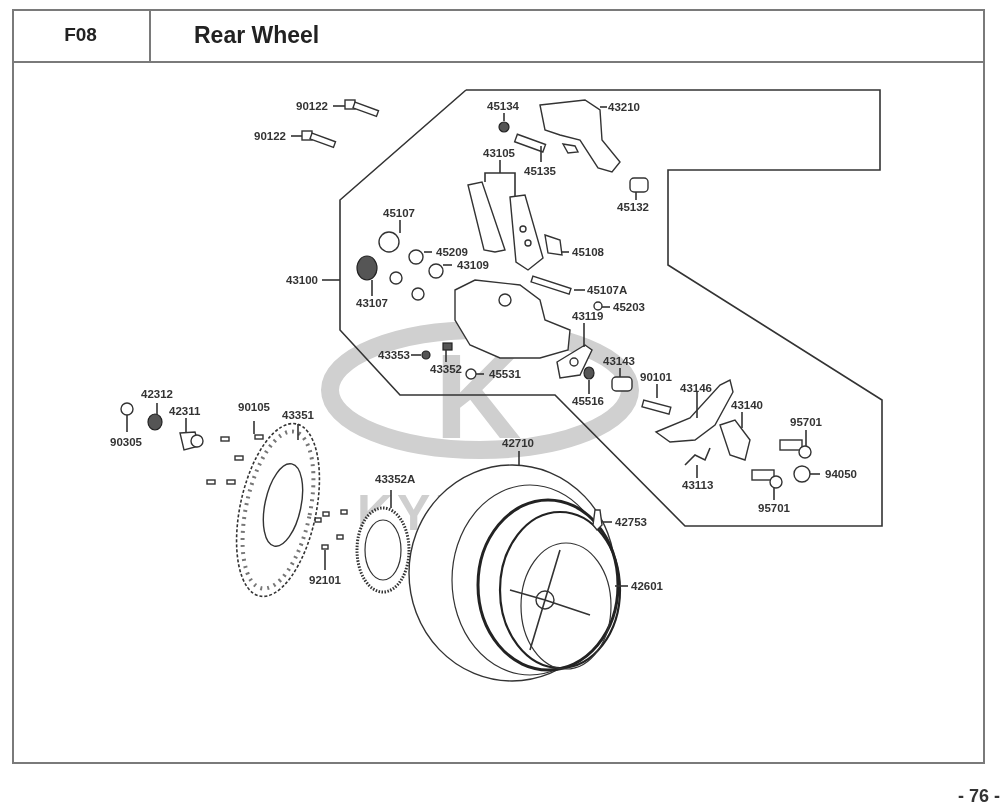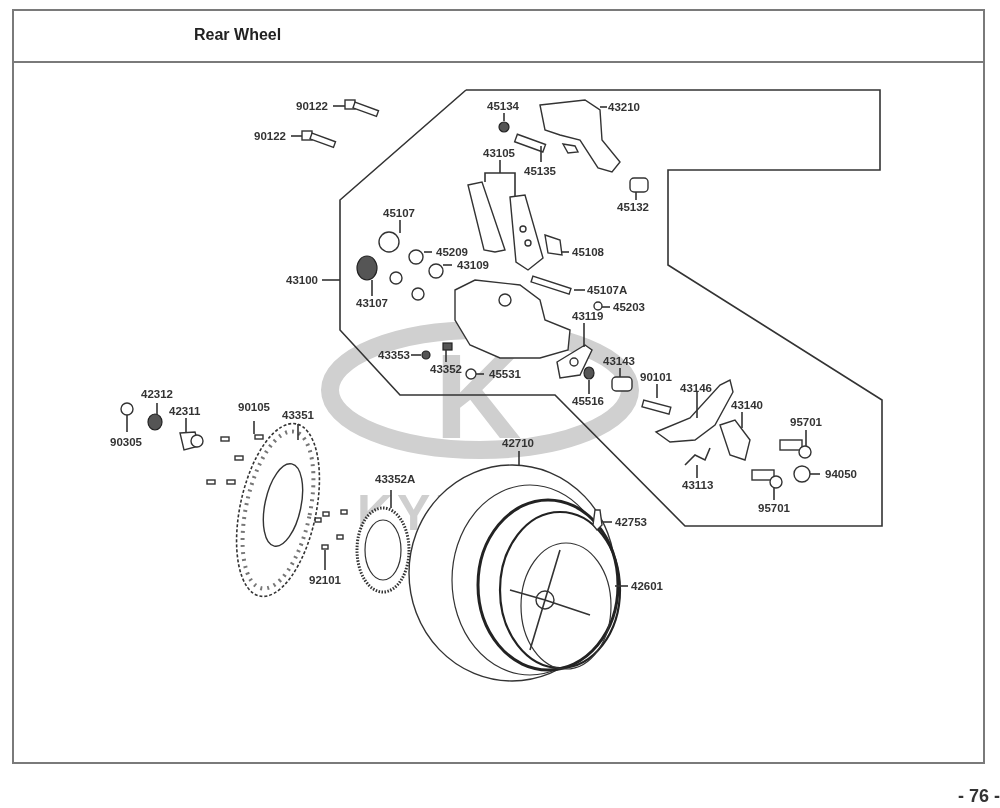--- a/index.html
+++ b/index.html
@@ -1,33 +1,34 @@
 <!DOCTYPE html>
 <html><head>
 <meta charset="utf-8">
 <style>
   html, body { margin:0; padding:0; background:#ffffff; }
   body { width:1000px; height:808px; position:relative; overflow:hidden; font-family:"Liberation Sans", sans-serif; }
   .frame { position:absolute; left:12px; top:9px; width:973px; height:755px; border:2px solid #7a7a7a; box-sizing:border-box; }
   .header-row { position:absolute; left:12px; top:9px; width:973px; height:54px; border-bottom:2px solid #7a7a7a; box-sizing:border-box; }
   .code-cell { position:absolute; left:0; top:0; width:139px; height:52px; border-right:2px solid #7a7a7a; box-sizing:border-box; display:flex; align-items:center; justify-content:center; font-weight:bold; font-size:19px; color:#222; }
-  .title-cell { position:absolute; left:182px; top:0; height:52px; display:flex; align-items:center; font-weight:bold; font-size:16px; color:#222; }
+  .title-cell { position:absolute; left:182px; top:0; height:52px; display:flex; align-items:center; font-weight:bold; font-size:23px; color:#222; }
   .page-num { position:absolute; left:0; width:1000px; top:786px; text-align:right; font-weight:bold; font-size:18px; color:#333; }
   svg.diagram { position:absolute; left:0; top:0; }
   .lbl { font-family:"Liberation Sans", sans-serif; font-weight:bold; font-size:11.5px; fill:#333; }
   .part { fill:#fff; stroke:#333; stroke-width:1.4; }
   .part-d { fill:#555; stroke:#222; stroke-width:1.2; }
   .lead { stroke:#333; stroke-width:1.6; fill:none; }
   .wm { fill:#cfcfcf; }
 </style>
 </head>
 <body>
 
 <div class="frame"></div>
 <div class="header-row">
+  <div class="code-cell">F08</div>
   <div class="title-cell">Rear Wheel</div>
 </div>
 
 <svg class="diagram" width="1000" height="808" viewBox="0 0 1000 808">
 
   <g>
     <ellipse cx="480" cy="390" rx="150" ry="60" fill="none" stroke="#d0d0d0" stroke-width="18"></ellipse>
     <text x="478" y="438" text-anchor="middle" font-family="Liberation Sans, sans-serif" font-weight="bold" font-size="120" class="wm">K</text>
     <text x="460" y="530" text-anchor="middle" font-family="Liberation Sans, sans-serif" font-weight="bold" font-size="50" letter-spacing="4" class="wm">KYMCO</text>
   </g>

